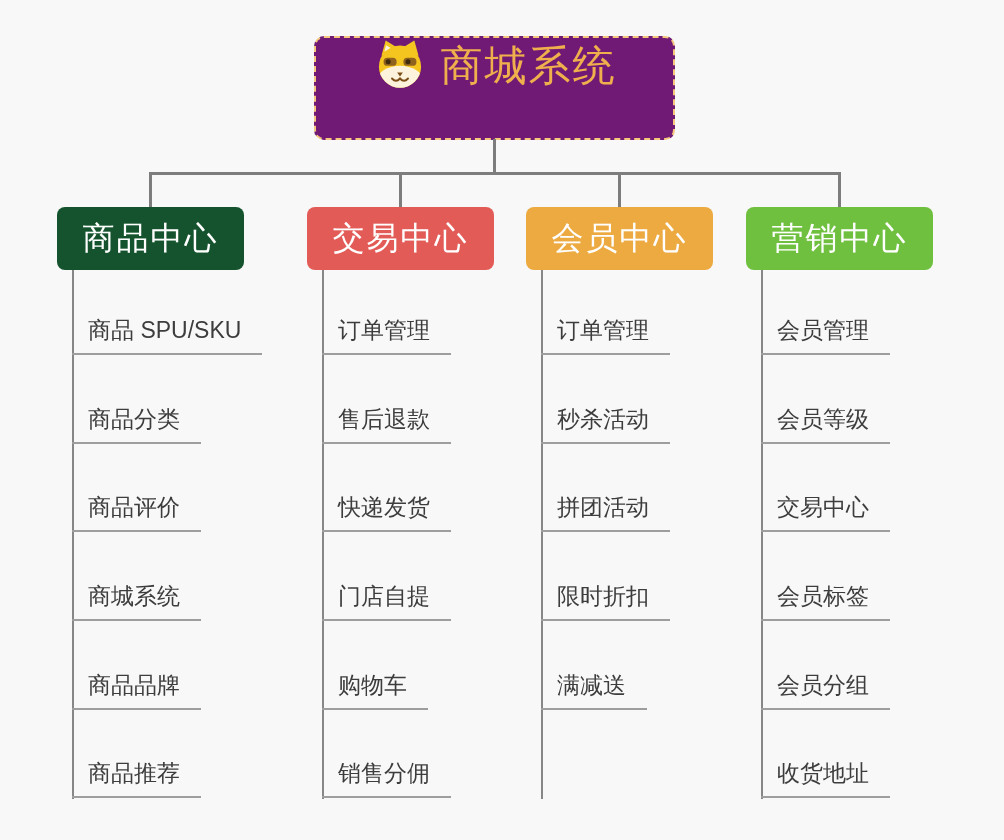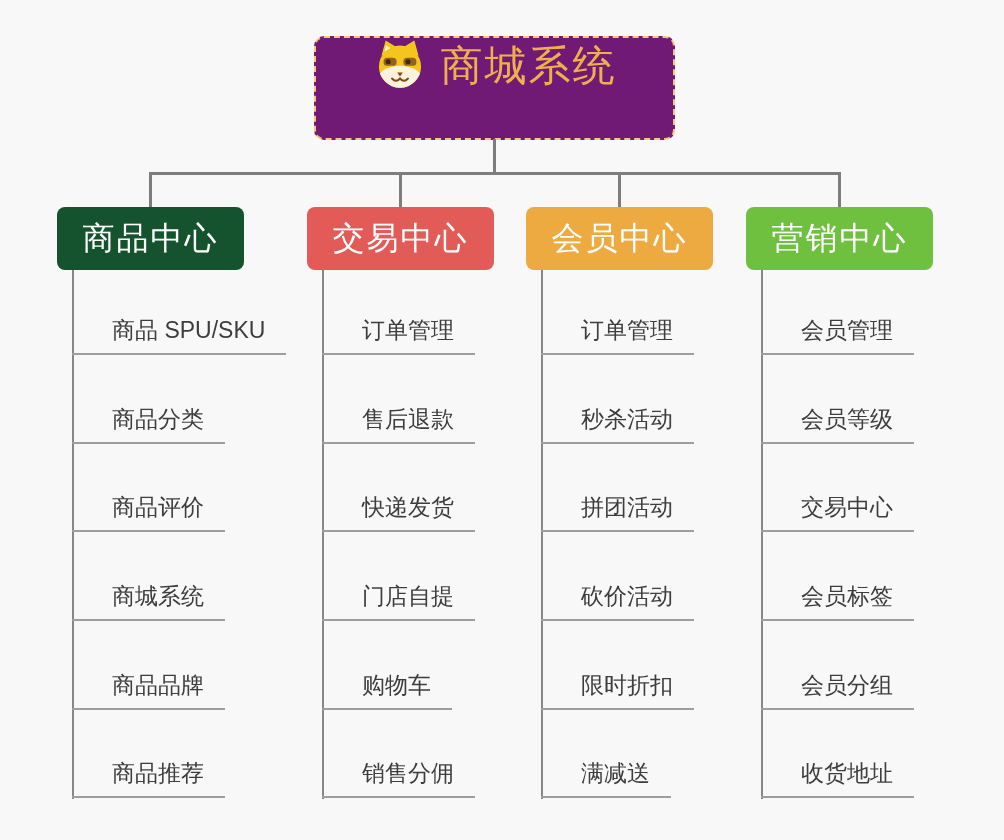--- a/index.html
+++ b/index.html
@@ -38,21 +38,21 @@
   .column-line{
     position:absolute;left:15px;top:63px;width:2px;height:529px;
     background:#878787;
   }
   ul.children{
     position:absolute;left:15px;top:63px;margin:0;padding:0;list-style:none;
   }
   ul.children li{
     box-sizing:border-box;width:max-content;height:88.7px;
     display:flex;align-items:flex-end;
-    padding:0 21px 7px 40px;
+    padding:0 21px 7px 16px;
     border-bottom:2px solid #9e9e9e;
     font-size:23px;color:#3d3d3d;white-space:nowrap;
   }
   ul.children li:first-child{height:85px;}
 </style>
 </head>
 <body>
 
 <div class="canvas">
 
@@ -114,21 +114,20 @@
         </ul>
   </div>
 
   <div class="branch" style="left: 526px;">
     <div class="branch-box" style="background: rgb(236, 170, 64);">会员中心</div>
     <div class="column-line"></div>
     <ul class="children">
           <li>订单管理</li>
           <li>秒杀活动</li>
           <li>拼团活动</li>
-          <li>砍价活动</li>
           <li>限时折扣</li>
           <li>满减送</li>
         </ul>
   </div>
 
   <div class="branch" style="left: 746px;">
     <div class="branch-box" style="background: rgb(112, 192, 64);">营销中心</div>
     <div class="column-line"></div>
     <ul class="children">
           <li>会员管理</li>

